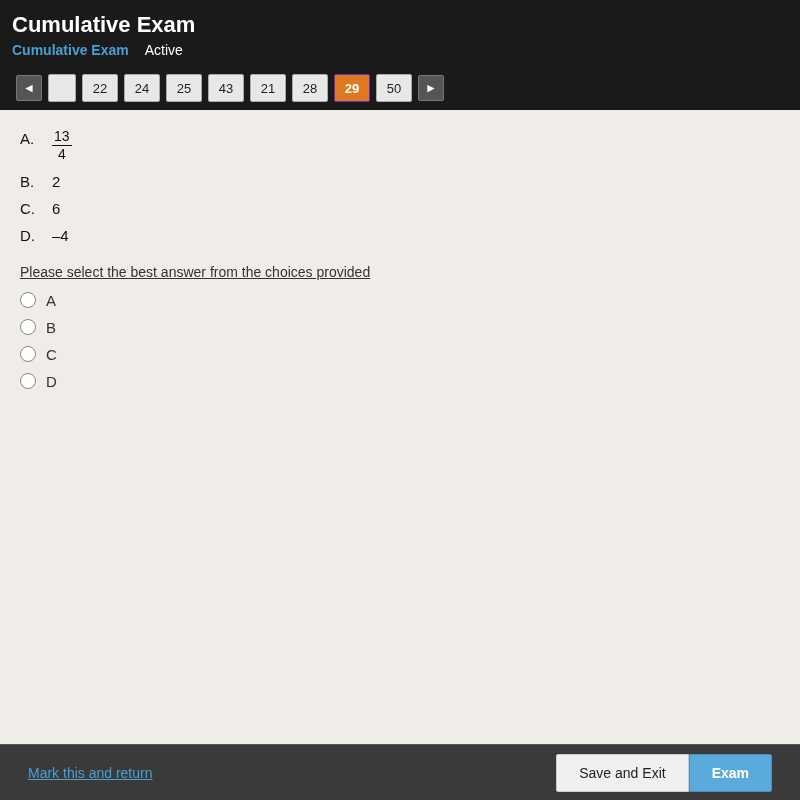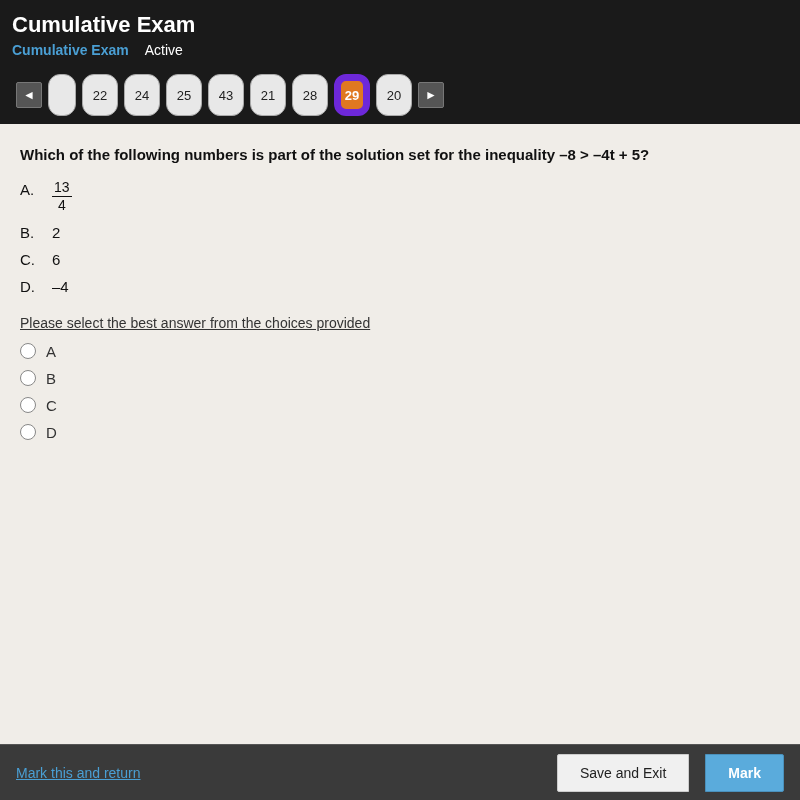--- a/index.html
+++ b/index.html
@@ -65,37 +65,37 @@
       cursor: pointer;
       font-size: 12px;
       border-radius: 2px;
     }
 
     .nav-btn {
       background: #e8e8e8;
       border: 1px solid #aaa;
       color: #222;
       width: 36px;
-      height: 42px;
+      height: 28px;
       display: flex;
       align-items: center;
       justify-content: center;
       cursor: pointer;
       font-size: 13px;
-      border-radius: 12px;
+      border-radius: 2px;
       font-weight: normal;
     }
 
     .nav-btn.empty {
       width: 28px;
     }
 
     .nav-btn.active {
       background: #e07820;
-      border: 7px solid #6d28d9;
+      border: 1px solid #6d28d9;
       color: #fff;
       font-weight: bold;
     }
 
     .main-content {
       background: #f0ede8;
       flex: 1;
       padding: 20px 20px 0 20px;
       position: relative;
       overflow: hidden;
@@ -180,34 +180,34 @@
       display: inline-block;
       flex-shrink: 0;
     }
 
     .footer-bar {
       background: #3a3a3a;
       height: 56px;
       display: flex;
       align-items: center;
       justify-content: space-between;
-      padding: 0 16px;
+      padding: 0 28px;
       border-top: 1px solid #555;
     }
 
     .mark-return-link {
       color: #4a9fd4;
       font-size: 14px;
       cursor: pointer;
       text-decoration: underline;
     }
 
     .footer-buttons {
       display: flex;
-      gap: 16px;
+      gap: 0;
     }
 
     .save-exit-btn {
       background: #f0f0f0;
       border: 1px solid #ccc;
       color: #222;
       font-size: 14px;
       padding: 10px 22px;
       cursor: pointer;
       border-radius: 2px 0 0 2px;
@@ -238,27 +238,26 @@
 <div class="nav-bar">
   <div class="nav-arrow">◄</div>
   <div class="nav-btn empty"></div>
   <div class="nav-btn">22</div>
   <div class="nav-btn">24</div>
   <div class="nav-btn">25</div>
   <div class="nav-btn">43</div>
   <div class="nav-btn">21</div>
   <div class="nav-btn">28</div>
   <div class="nav-btn active">29</div>
-  <div class="nav-btn">20</div>
+  <div class="nav-btn">50</div>
   <div class="nav-arrow">►</div>
 </div>
 
 <div class="main-content">
 
-  <div class="question-text">Which of the following numbers is part of the solution set for the inequality –8 &gt; –4t + 5?</div>
 
   <div class="answer-choices">
 
     <div class="choice-row">
       <span class="choice-label">A.</span>
       <span class="fraction">
         <span class="numerator">13</span>
         <span class="denominator">4</span>
       </span>
     </div>
@@ -299,15 +298,15 @@
       <span>D</span>
     </label>
   </div>
 
 </div>
 
 <div class="footer-bar">
   <span class="mark-return-link">Mark this and return</span>
   <div class="footer-buttons">
     <button class="save-exit-btn">Save and Exit</button>
-    <button class="next-btn">Mark</button>
+    <button class="next-btn">Exam</button>
   </div>
 </div>
 
 </body></html>

